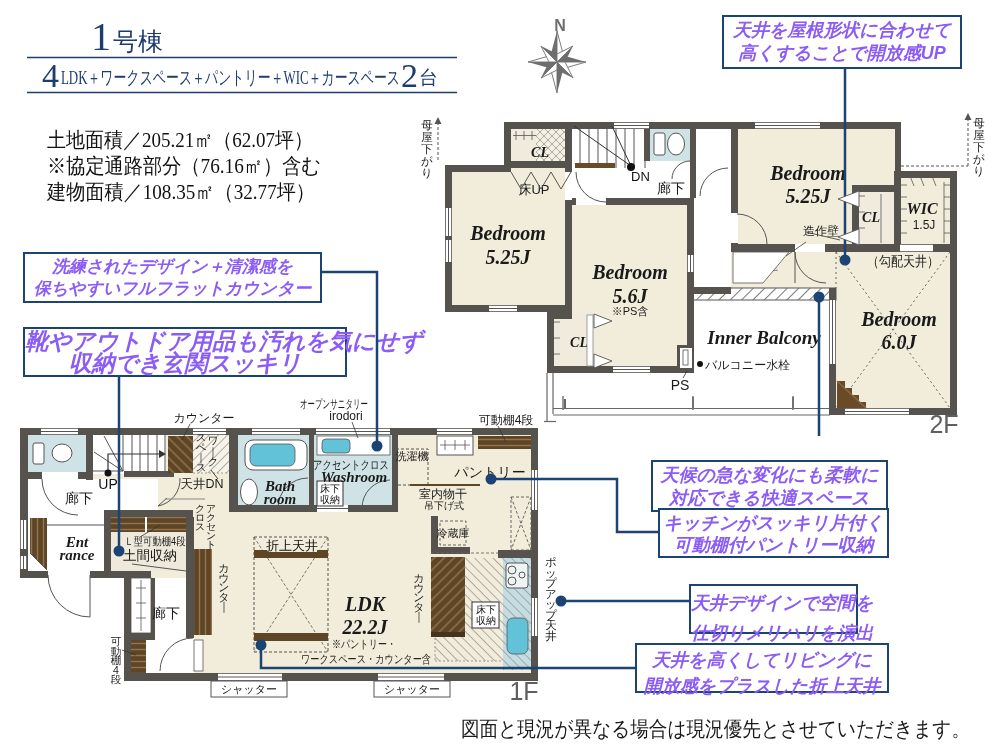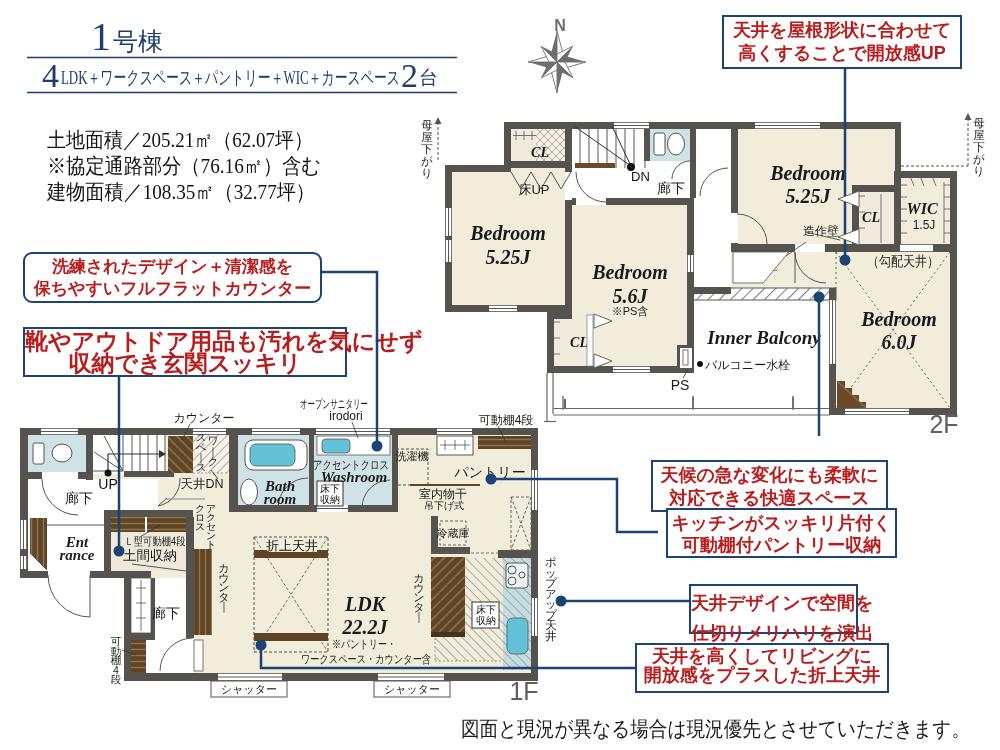--- a/index.html
+++ b/index.html
@@ -1,21 +1,21 @@
 <!DOCTYPE html>
 <html lang="ja"><head>
 <meta charset="utf-8">
 <style>
   html,body{margin:0;padding:0;}
   body{width:1000px;height:750px;position:relative;background:#ffffff;overflow:hidden;
        font-family:"Liberation Sans",sans-serif;}
   .abs{position:absolute;}
-  .callout{position:absolute;border:2px solid #1b4373;background:#fff;color:#b91c1c;
+  .callout{position:absolute;border:2px solid #1b4373;background:#fff;color:#8b5cf6;
            font-weight:bold;font-size:18px;line-height:23px;padding:2px 0 2px 0;
-           white-space:nowrap;letter-spacing:0;text-align:center;box-sizing:border-box;}
+           white-space:nowrap;letter-spacing:0;text-align:center;box-sizing:border-box;font-style:italic;}
   svg{position:absolute;left:0;top:0;}
 </style>
 </head>
 <body>
 <svg class="abs" style="left:0;top:0;" width="1000" height="220" viewBox="0 0 1000 220">
 
   <text x="91" y="50" font-family="Liberation Serif,serif" fill="#1e3c6e"><tspan font-size="40">1</tspan><tspan font-size="25" dx="2">号棟</tspan></text>
 
   <line x1="27" y1="57.5" x2="457" y2="57.5" stroke="#1e3c6e" stroke-width="1.4"></line>
 
@@ -26,31 +26,31 @@
 
   <line x1="27" y1="92.5" x2="457" y2="92.5" stroke="#1e3c6e" stroke-width="1.4"></line>
 
   <text x="47" y="147" font-family="Liberation Serif,serif" fill="#111" font-size="21" textLength="266" lengthAdjust="spacingAndGlyphs">土地面積／205.21㎡（62.07坪）</text>
   <text x="47" y="173" font-family="Liberation Serif,serif" fill="#111" font-size="21" textLength="274" lengthAdjust="spacingAndGlyphs">※協定通路部分（76.16㎡）含む</text>
   <text x="47" y="199" font-family="Liberation Serif,serif" fill="#111" font-size="21" textLength="268" lengthAdjust="spacingAndGlyphs">建物面積／108.35㎡（32.77坪）</text>
 </svg>
 
 <div class="callout" style="left:722px;top:15px;width:240px;height:54px;">天井を屋根形状に合わせて<br>高くすることで開放感UP</div>
 
-<div class="callout" style="left:23px;top:252px;width:299px;height:51px;font-size:17px;line-height:21.5px;border-radius:9px;">洗練されたデザイン＋清潔感を<br>保ちやすいフルフラットカウンター</div>
+<div class="callout" style="left:23px;top:252px;width:299px;height:51px;font-size:17px;line-height:21.5px;">洗練されたデザイン＋清潔感を<br>保ちやすいフルフラットカウンター</div>
 
 <div class="callout" style="left:23px;top:327px;width:324px;height:50px;font-size:23px;line-height:21.5px;">靴やアウトドア用品も汚れを気にせず<br>収納でき玄関スッキリ</div>
 
 <div class="callout" style="left:651px;top:436px;width:237px;height:52px;margin-top:24px;">天候の急な変化にも柔軟に<br>対応できる快適スペース</div>
 
-<div class="callout" style="left:658px;top:508px;width:231px;height:50px;line-height:22px;margin-left:8px;">キッチンがスッキリ片付く<br>可動棚付パントリー収納</div>
+<div class="callout" style="left:658px;top:508px;width:231px;height:50px;line-height:22px;">キッチンがスッキリ片付く<br>可動棚付パントリー収納</div>
 
 <div class="callout" style="left:689px;top:584px;width:169px;height:50px;line-height:30px;">天井デザインで空間を<br>仕切りメリハリを演出</div>
 
-<div class="callout" style="left:635px;top:643px;width:254px;height:50px;line-height:19px;">天井を高くしてリビングに<br>開放感をプラスした折上天井</div>
+<div class="callout" style="left:635px;top:643px;width:254px;height:50px;line-height:26px;">天井を高くしてリビングに<br>開放感をプラスした折上天井</div>
 
 <svg class="abs" style="left:0;top:700px;" width="1000" height="50" viewBox="0 0 1000 50">
 
   <text x="461" y="36" fill="#1a1a1a" font-size="21" textLength="509" lengthAdjust="spacingAndGlyphs">図面と現況が異なる場合は現況優先とさせていただきます。</text>
 </svg>
 
 <svg width="1000" height="750" viewBox="0 0 1000 750">
 <defs>
   <pattern id="brownH" width="6" height="6" patternUnits="userSpaceOnUse">
     <rect width="6" height="6" fill="#5d4526"></rect>

